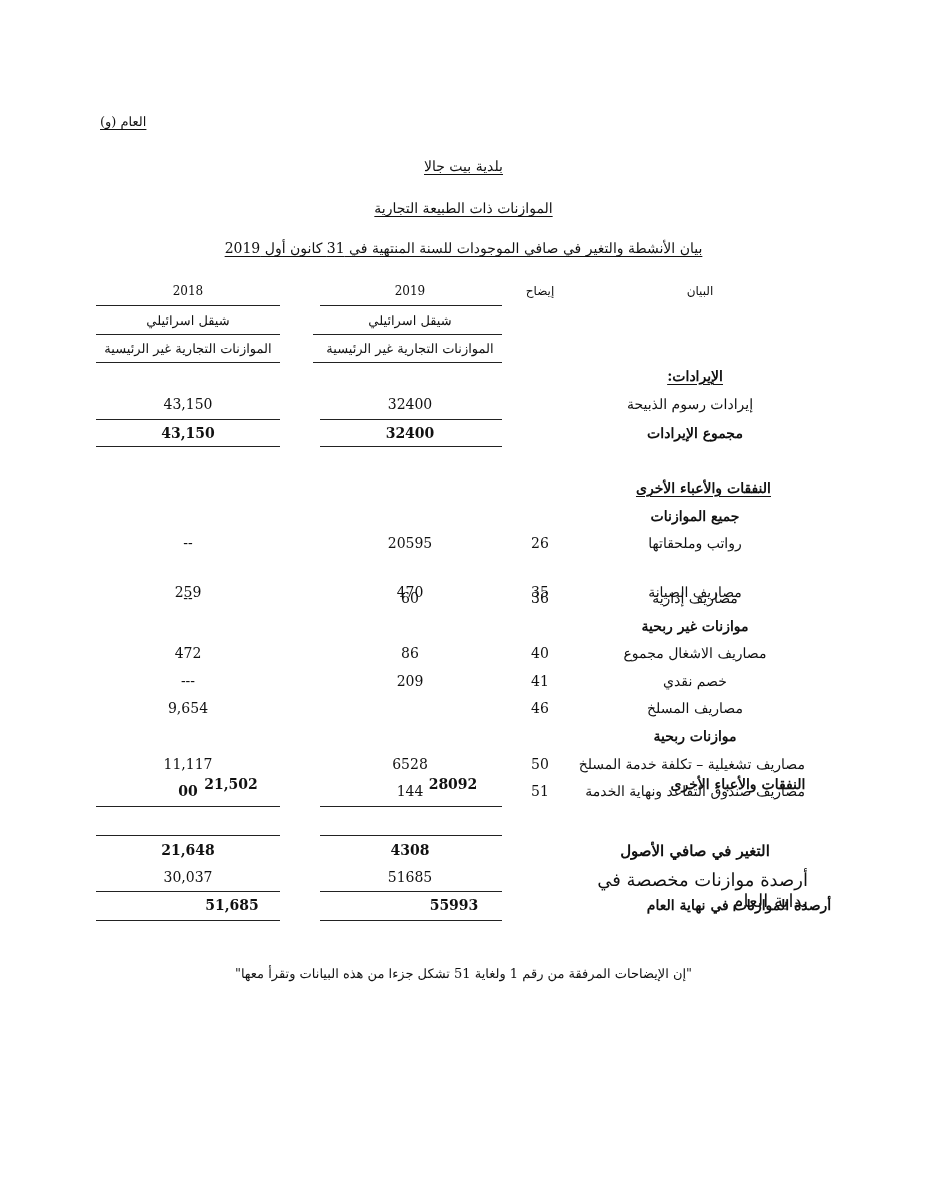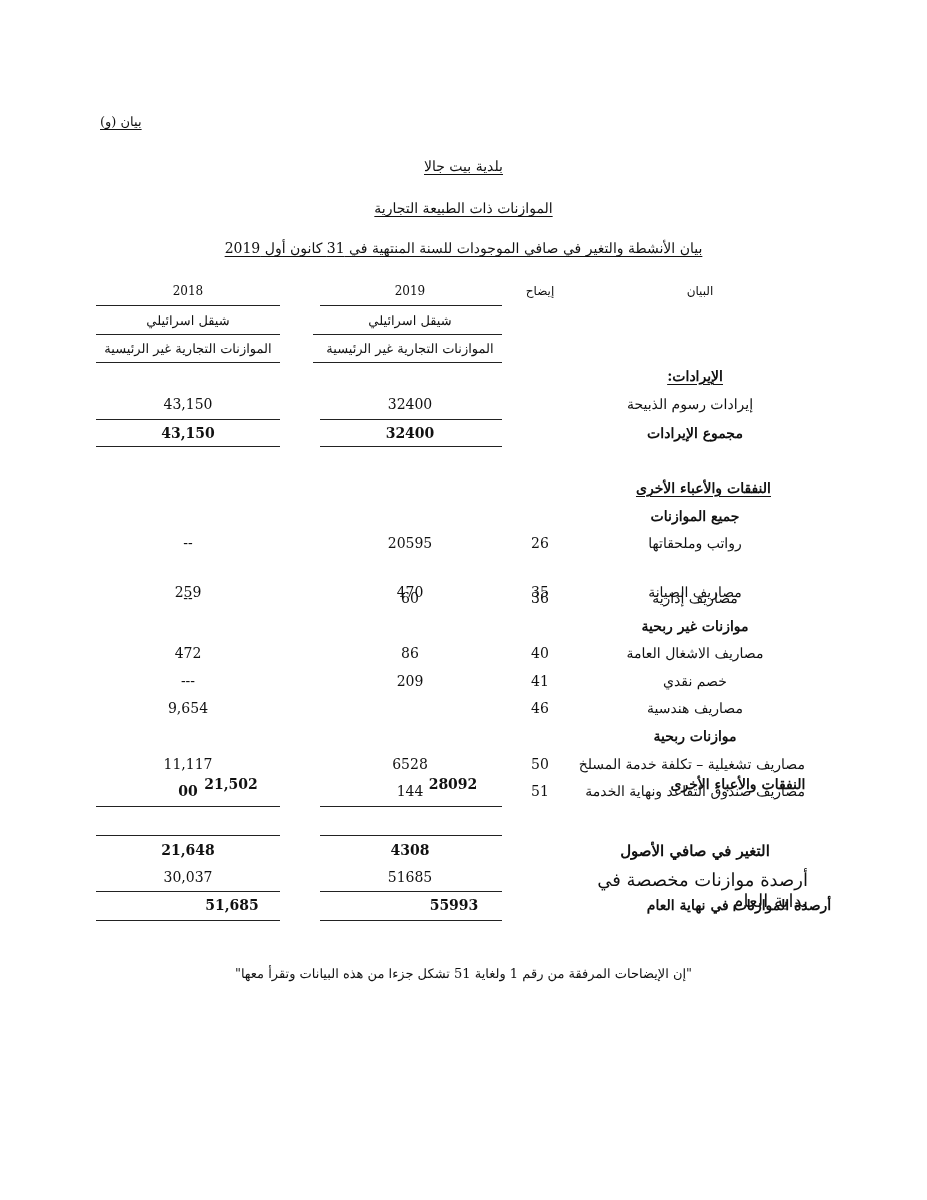--- a/index.html
+++ b/index.html
@@ -21,21 +21,21 @@
   .row { position: absolute; left: 0; width: 746px; height: 26px; font-size: 14px; }
   .row > span { position: absolute; top: 0; }
   .b { font-weight: bold; }
   .rightdesc { left: 575px; width: 230px; text-align: right; direction: rtl; }
   .foot { left: 0; width: 927px; top: 966px; font-size: 13px; text-align: center; direction: rtl; }
   .unitcell { font-size: 13px; }
 </style>
 </head>
 <body>
 
-<div class="abs tag u">بيان (و)</div>
+<div class="abs tag u">العام (و)</div>
 <div class="abs title u" style="top:158px;">بلدية بيت جالا</div>
 <div class="abs title u" style="top:200px;">الموازنات ذات الطبيعة التجارية</div>
 <div class="abs title u" style="top:240px;">بيان الأنشطة والتغير في صافي الموجودات للسنة المنتهية في 31 كانون أول 2019</div>
 
 <div class="abs hdr col18" style="top:284px;">2018</div>
 <div class="abs hdr col19" style="top:284px;">2019</div>
 <div class="abs hdr colNote" style="top:284px;">إيضاح</div>
 <div class="abs hdr" style="top:284px; left:640px; width:120px; text-align:center;">البيان</div>
 
 <div class="line" style="left:96px; width:184px; top:305px;"></div>
@@ -99,33 +99,33 @@
   <span class="colDesc" style="left:575px; width:240px;">مصاريف إدارية</span>
 </div>
 
 <div class="row" style="top:618px;">
   <span class="colDesc b" style="left:575px; width:240px;">موازنات غير ربحية</span>
 </div>
 <div class="row" style="top:645px;">
   <span class="col18">472</span>
   <span class="col19">86</span>
   <span class="colNote">40</span>
-  <span class="colDesc" style="left:575px; width:240px;">مصاريف الاشغال العامة</span>
+  <span class="colDesc" style="left:575px; width:240px;">مصاريف الاشغال مجموع</span>
 </div>
 <div class="row" style="top:673px;">
   <span class="col18">---</span>
   <span class="col19">209</span>
   <span class="colNote">41</span>
   <span class="colDesc" style="left:575px; width:240px;">خصم نقدي</span>
 </div>
 <div class="row" style="top:700px;">
   <span class="col18">9,654</span>
   <span class="col19"></span>
   <span class="colNote">46</span>
-  <span class="colDesc" style="left:575px; width:240px;">مصاريف هندسية</span>
+  <span class="colDesc" style="left:575px; width:240px;">مصاريف المسلخ</span>
 </div>
 
 <div class="row" style="top:728px;">
   <span class="colDesc b" style="left:575px; width:240px;">موازنات ربحية</span>
 </div>
 <div class="row" style="top:756px;">
   <span class="col18">11,117</span>
   <span class="col19">6528</span>
   <span class="colNote">50</span>
   <span class="rightdesc" style="left:570px; width:235px;">مصاريف تشغيلية – تكلفة خدمة المسلخ</span>

